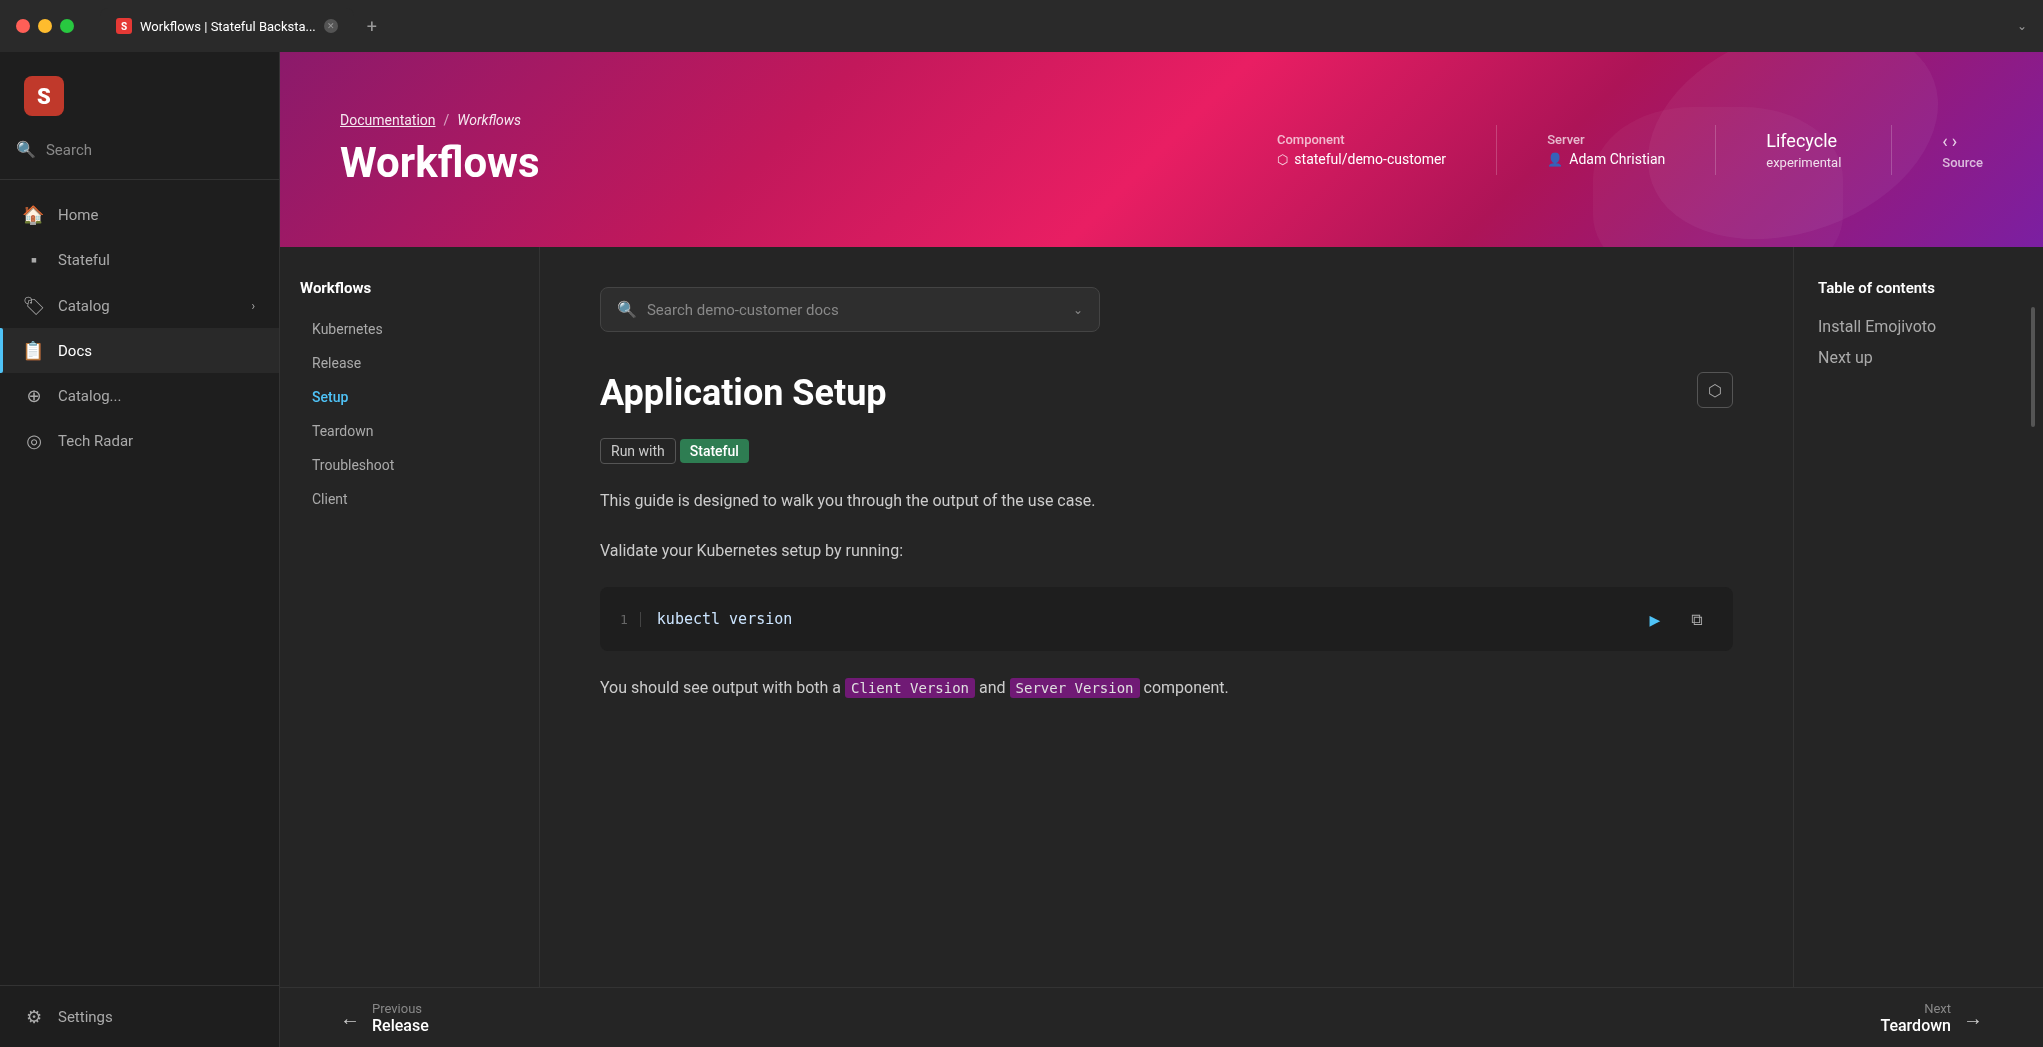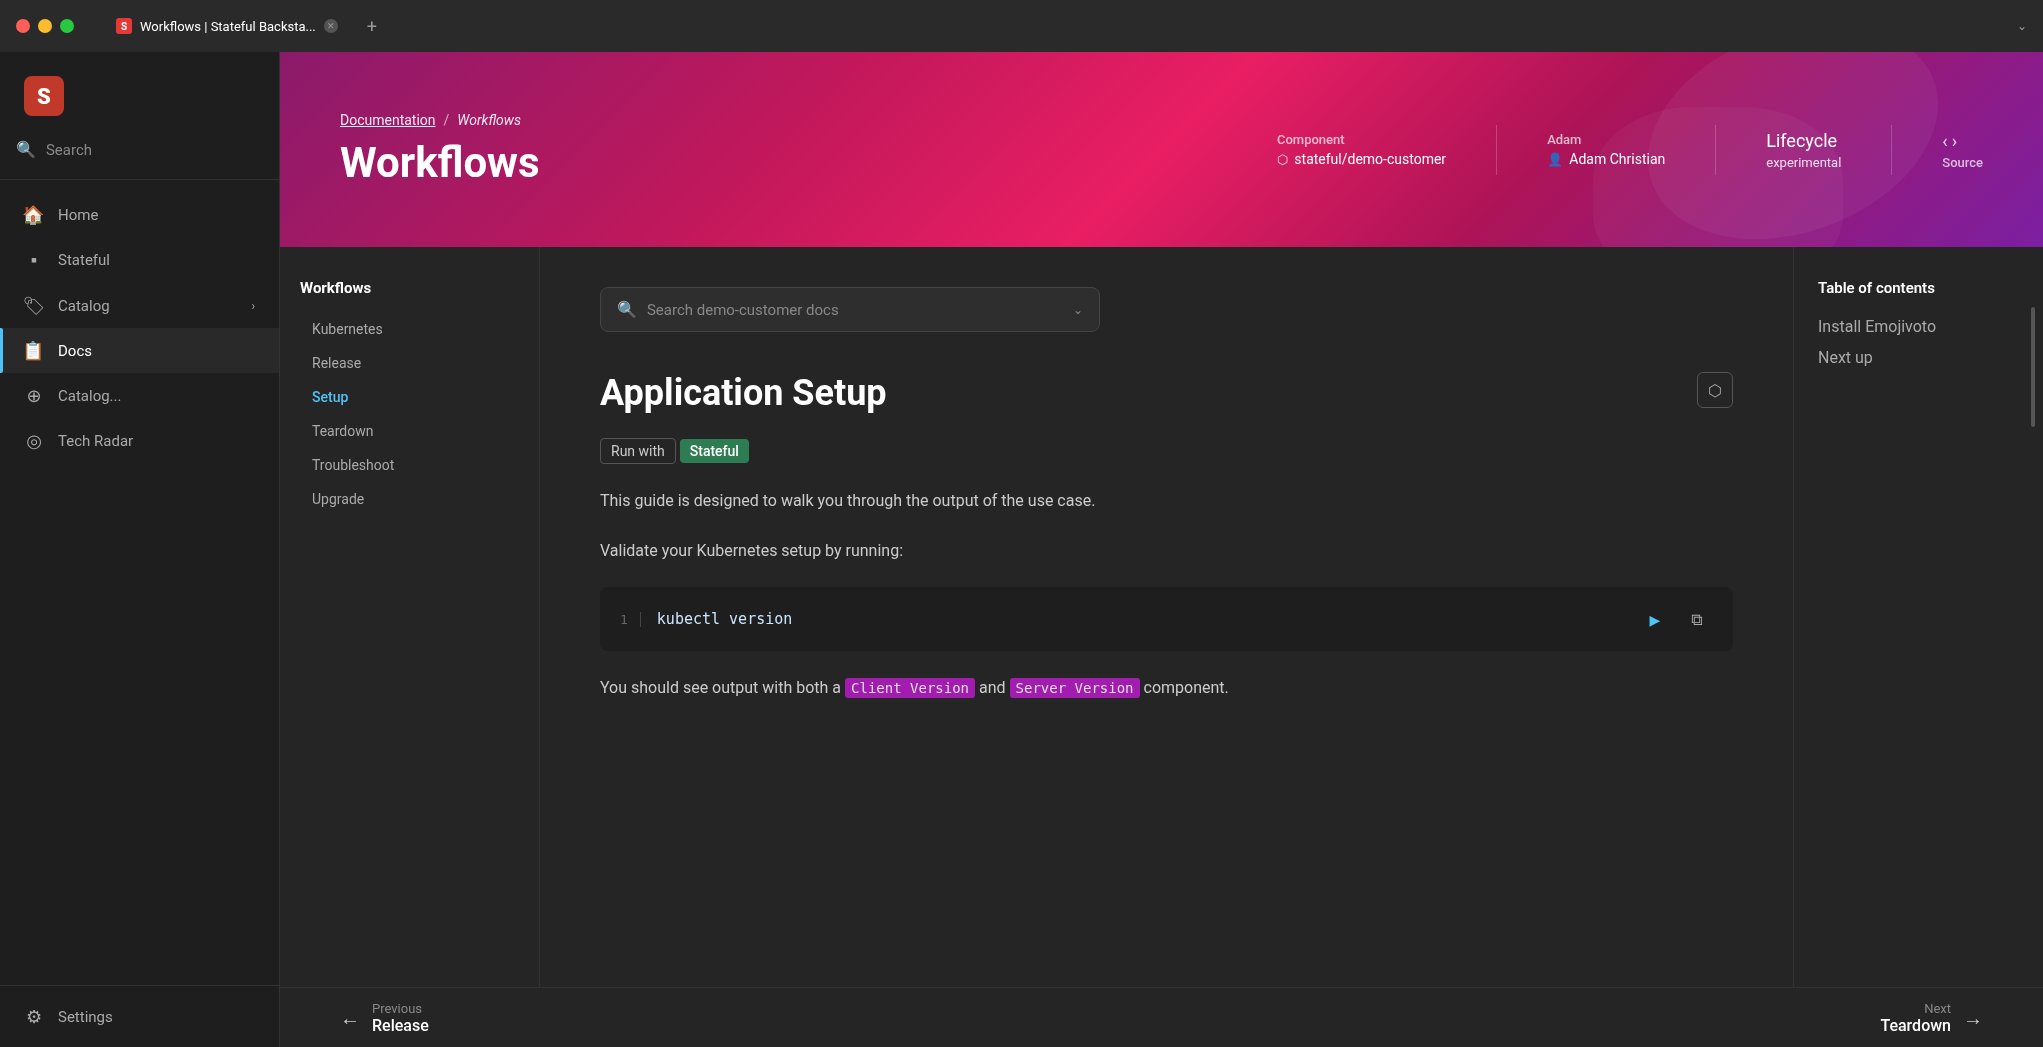--- a/index.html
+++ b/index.html
@@ -484,21 +484,21 @@
       height: 32px;
       display: flex;
       align-items: center;
       justify-content: center;
       color: #aaa;
       font-size: 16px;
       cursor: pointer;
     }
     .doc-text-code {
       font-family: 'Monaco', 'Menlo', monospace;
-      background: #a21caf;
+      background: #701a75;
       padding: 2px 6px;
       border-radius: 3px;
       font-size: 14px;
       color: #e0e0e0;
     }
 
     
     .toc-panel {
       width: 250px;
       padding: 32px 24px;
@@ -670,21 +670,21 @@
       <div class="header-meta">
         <div class="meta-item">
           <span class="meta-label">Component</span>
           <span class="meta-value">
             <span class="meta-icon">⬡</span>
             <span>stateful/demo-customer</span>
           </span>
         </div>
         <div class="meta-divider"></div>
         <div class="meta-item">
-          <span class="meta-label">Adam</span>
+          <span class="meta-label">Server</span>
           <span class="meta-value">
             <span class="meta-icon">👤</span>
             <span>Adam Christian</span>
           </span>
         </div>
         <div class="meta-divider"></div>
         <div class="meta-item lifecycle">
           <span class="meta-label">Lifecycle</span>
           <span class="meta-value">experimental</span>
         </div>
@@ -702,21 +702,21 @@
     <div class="content-body">
 
       <div class="doc-sidebar">
         <div class="doc-sidebar-title">Workflows</div>
         <div class="doc-sidebar-items">
           <div class="doc-item">Kubernetes</div>
           <div class="doc-item">Release</div>
           <div class="doc-item active">Setup</div>
           <div class="doc-item">Teardown</div>
           <div class="doc-item">Troubleshoot</div>
-          <div class="doc-item">Upgrade</div>
+          <div class="doc-item">Client</div>
         </div>
       </div>
 
       <div class="doc-main">
         <div class="search-bar">
           <span class="search-bar-icon">🔍</span>
           <span class="search-bar-text">Search demo-customer docs</span>
           <span class="search-bar-chevron">⌄</span>
         </div>
 

